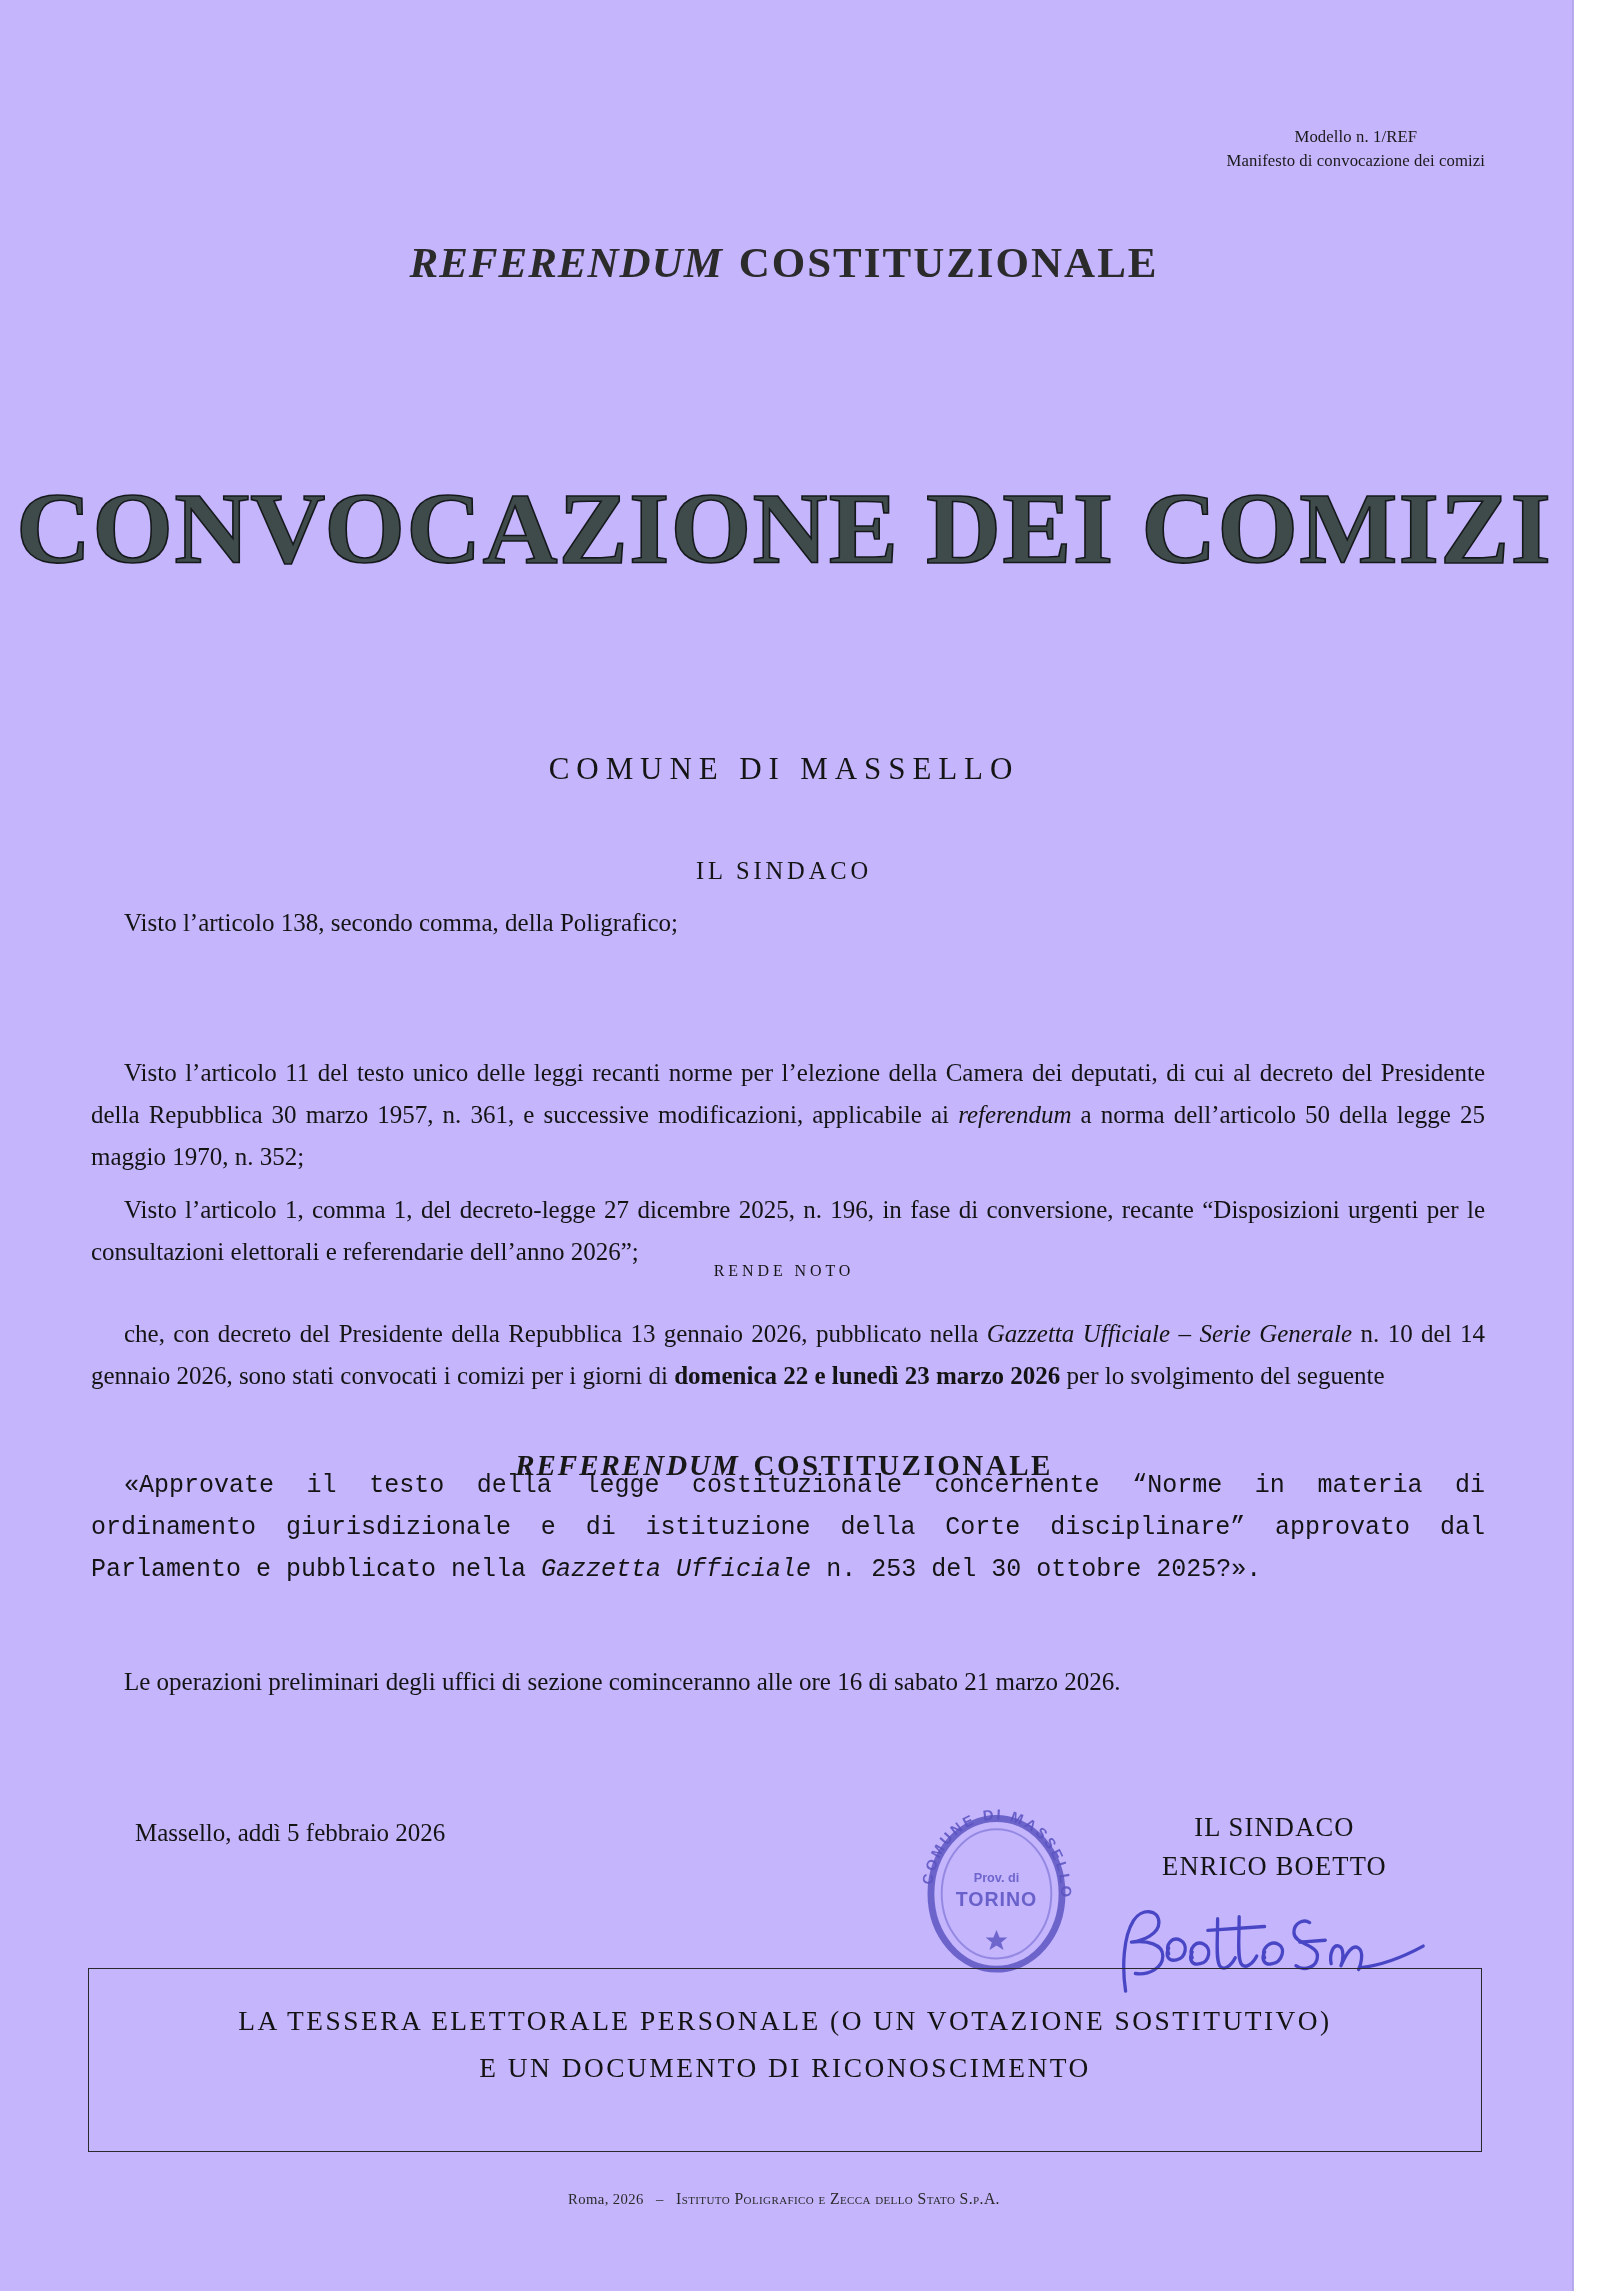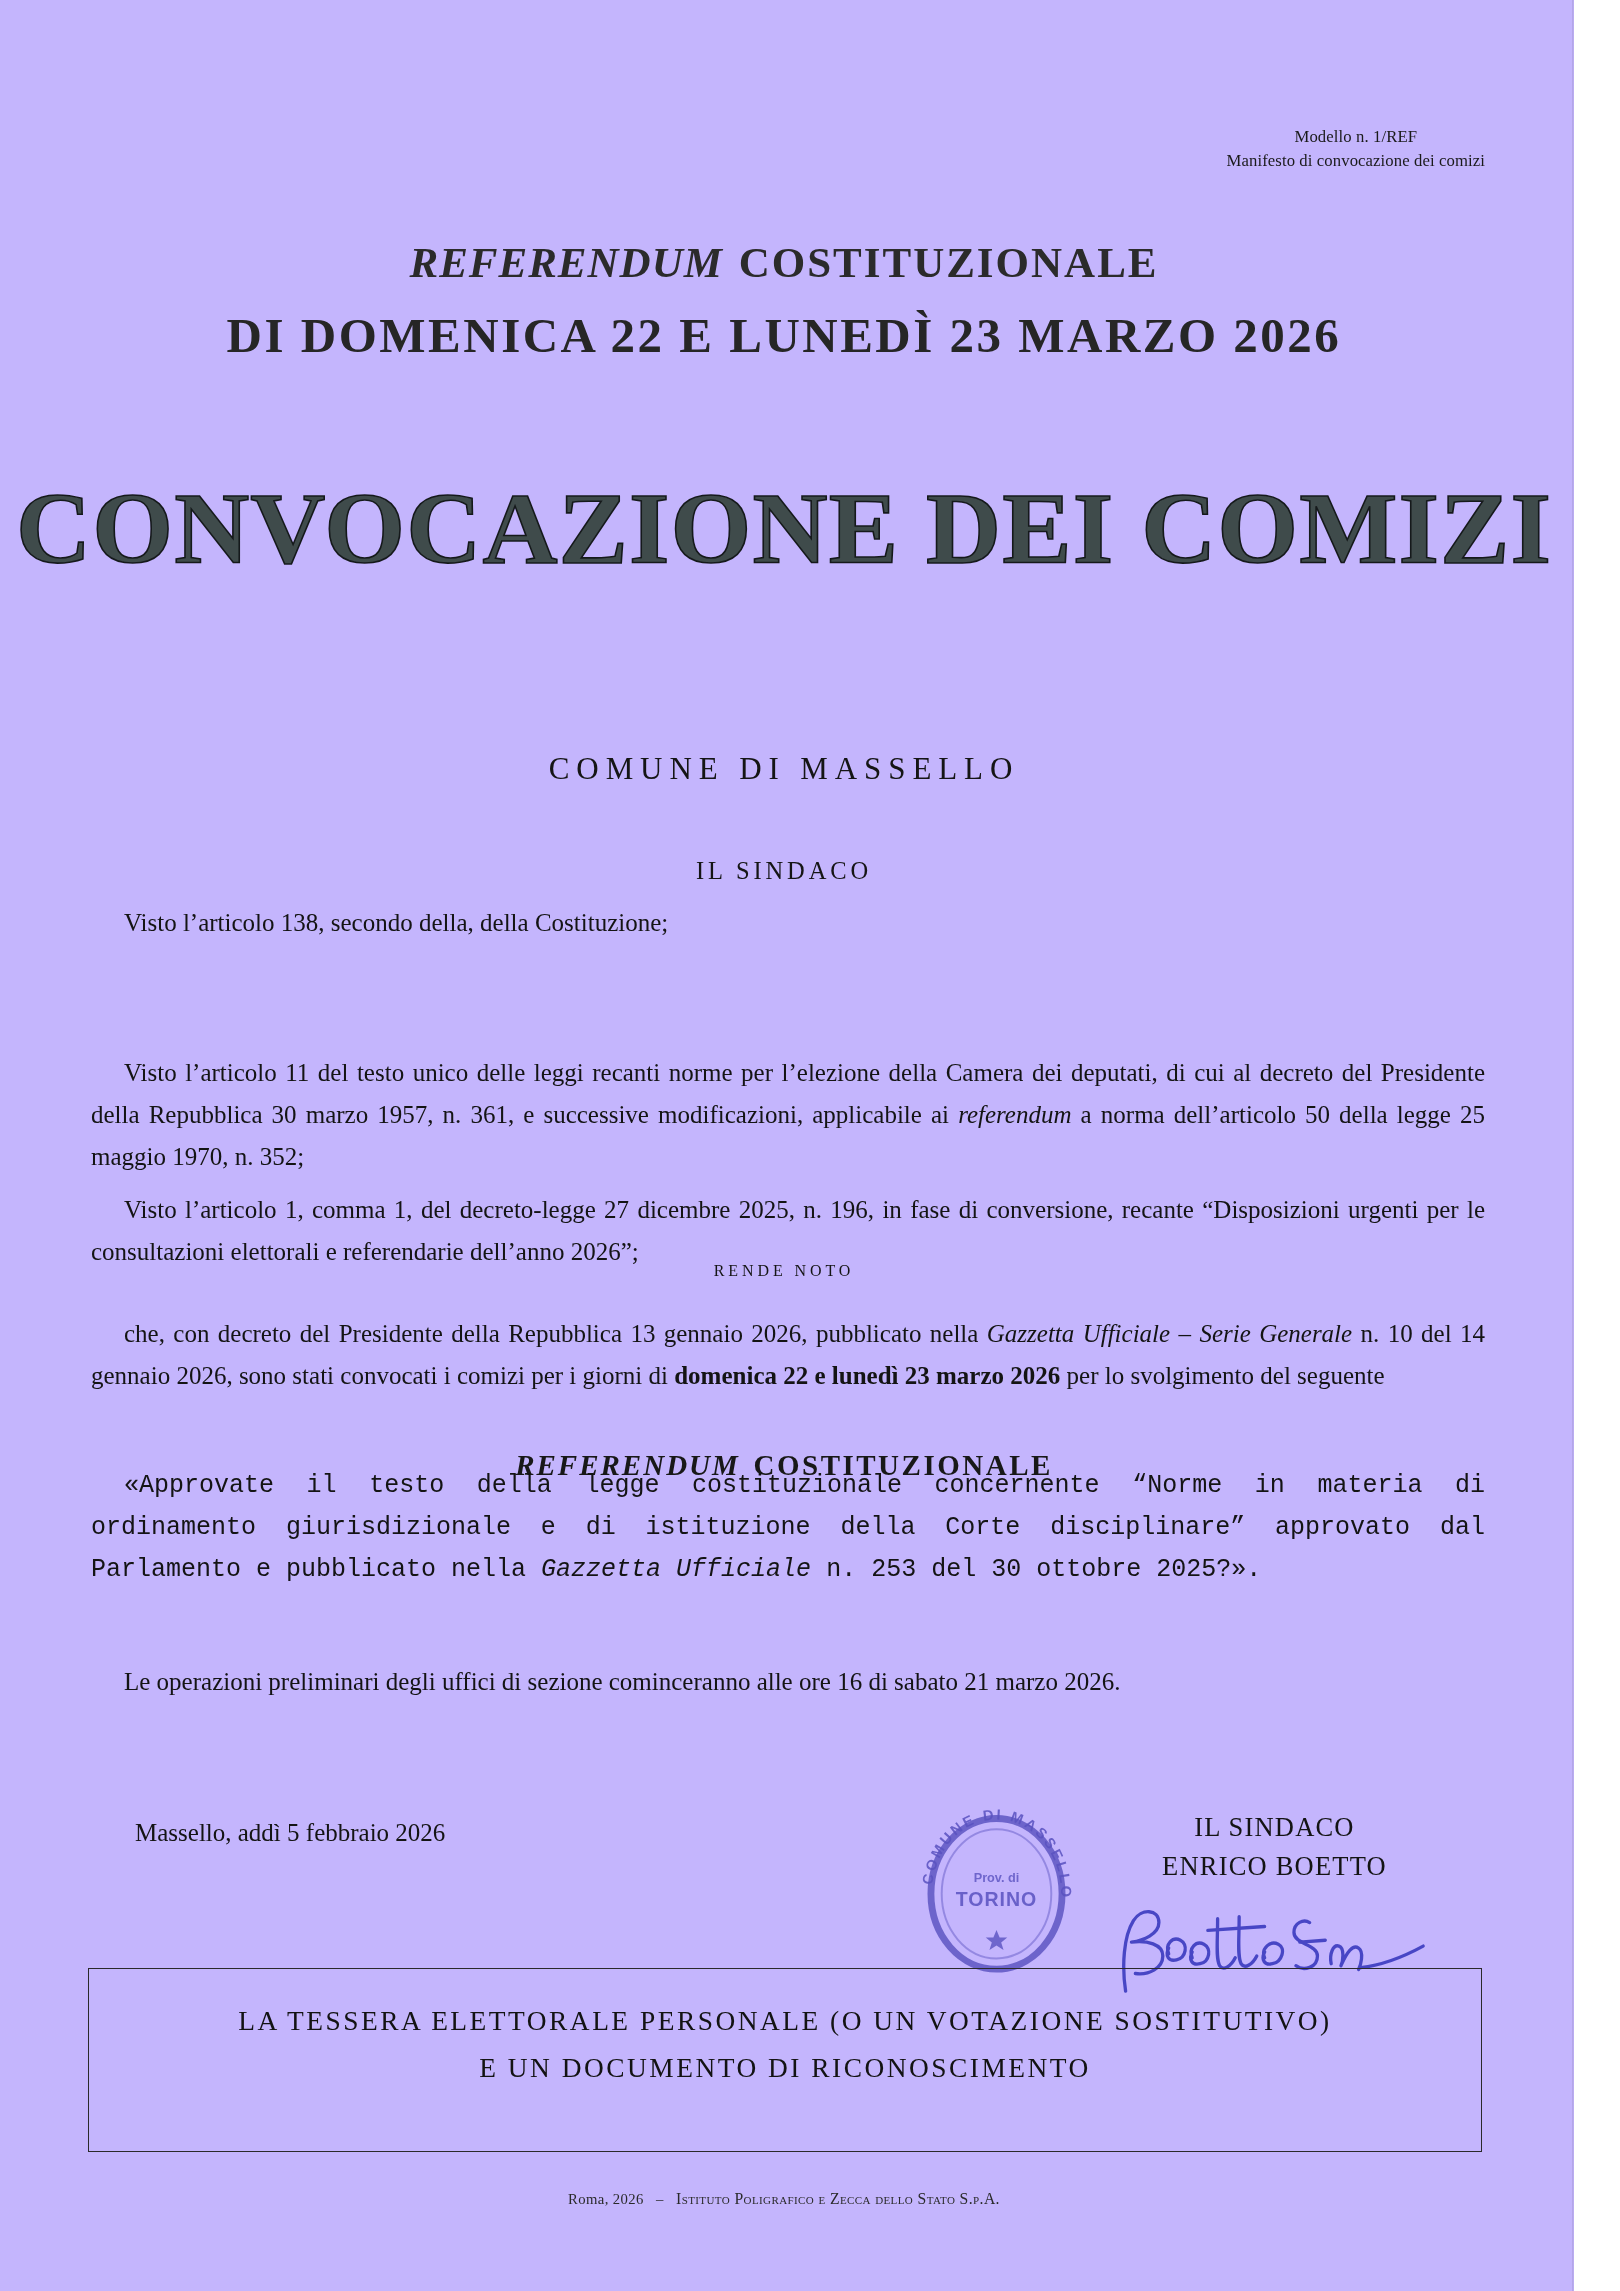--- a/index.html
+++ b/index.html
@@ -286,30 +286,29 @@
 
     <div class="model-head">
       <div>Modello n. 1/REF</div>
       <div>Manifesto di convocazione dei comizi</div>
     </div>
 
     <div class="title-1 cond">
       <span class="it">REFERENDUM</span><span class="sp"></span><span>COSTITUZIONALE</span>
     </div>
 
-    <div class="title-2 cond">DI DOMENICA 22 E LUNEDÌ 23 MARZO 2026</div>
 
     <div class="title-big cond">CONVOCAZIONE DEI COMIZI</div>
 
     <div class="comune cond">COMUNE DI MASSELLO</div>
 
     <div class="sindaco-head cond">IL SINDACO</div>
 
     <div class="body-col p1">
-      <p class="para">Visto l’articolo 138, secondo della, della Costituzione;</p>
+      <p class="para">Visto l’articolo 138, secondo comma, della Poligrafico;</p>
     </div>
 
 
     <div class="body-col p3">
       <p class="para"><span>Visto l’articolo 11 del testo unico delle leggi recanti norme per l’elezione della Camera dei deputati, di cui al decreto del Presidente della Repubblica 30 marzo 1957, n. 361, e successive modificazioni, applicabile ai </span><i>referendum</i><span> a norma dell’articolo 50 della legge 25 maggio 1970, n. 352;</span></p>
     </div>
 
     <div class="body-col p4">
       <p class="para">Visto l’articolo 1, comma 1, del decreto-legge 27 dicembre 2025, n. 196, in fase di conversione, recante “Disposizioni urgenti per le consultazioni elettorali e referendarie dell’anno 2026”;</p>
     </div>

